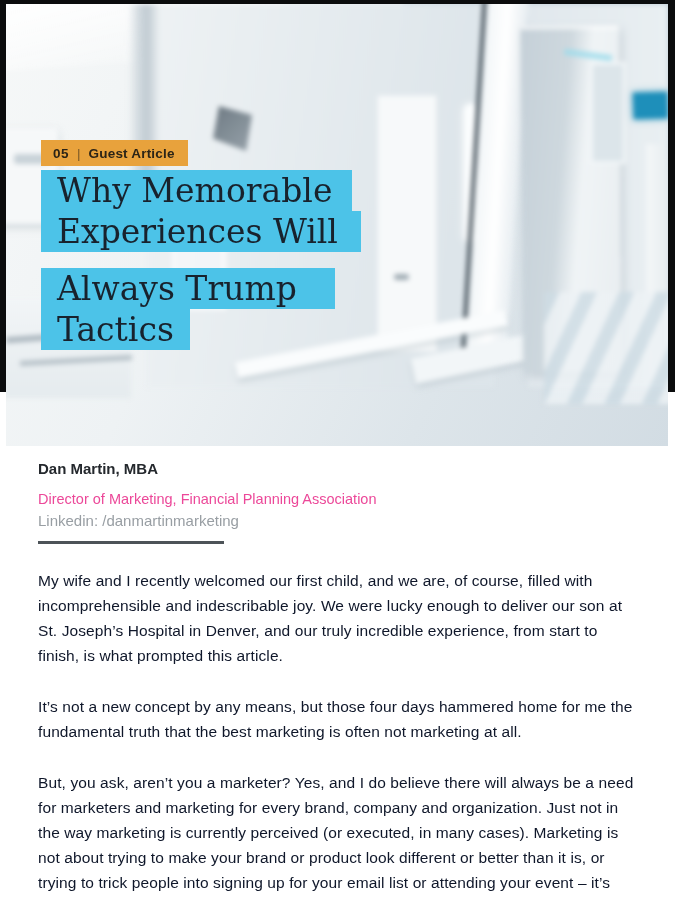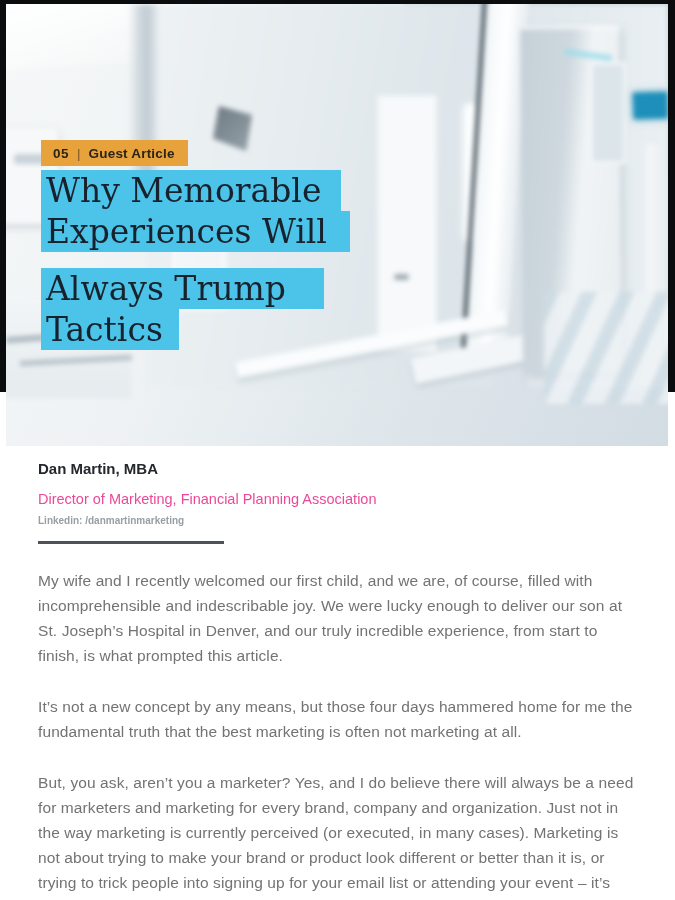--- a/index.html
+++ b/index.html
@@ -92,41 +92,41 @@
   }
   .badge .num { font-weight: 700; letter-spacing: .5px; }
   .badge .sep { margin: 0 8px; font-weight: 400; color: rgba(43,36,23,.6); }
   .badge .lbl { font-weight: 700; letter-spacing: .2px; }
 
   .title { position: absolute; left: 35px; top: 166px; }
   .title .tl {
     display: table;
     background: var(--highlight, #4cc3e8);
     height: 40px; line-height: 41px;
-    padding-left: 5px; white-space: nowrap;
+    padding-left: 16px; white-space: nowrap;
     font-family: "DejaVu Serif", serif;
     font-size: 33px; font-weight: 500;
     color: var(--title-text, #18222d);
   }
   .title .tl:nth-child(1) { padding-right: 20px; }
   .title .tl:nth-child(2) { padding-right: 23px; }
   .title .tl:nth-child(3) { padding-right: 38px; margin-top: 16px; }
   .title .tl:nth-child(4) { padding-right: 16px; }
   .title .tl:nth-child(5) { padding-right: 30px; }
 
   
   .content { padding: 43px 36px 0 38px; }
   .author-name  { font-size: 15px; font-weight: 700; color: #24282d; line-height: 19px; margin-top: 24px; }
   .author-role  { margin-top: 12px; font-size: 14.5px; color: #ec4899; line-height: 18px; }
-  .author-link  { margin-top: 4px; font-size: 10px; color: #989ea3; line-height: 17px; font-weight: bold; }
+  .author-link  { margin-top: 4px; font-size: 15px; color: #989ea3; line-height: 17px; }
   .divider { margin: 12px 0 24px; width: 186px; height: 3px; background: #4d5358; }
   .content p {
     margin: 0 0 26px;
     font-size: 15.5px; line-height: 25px;
-    color: #737373; letter-spacing: .1px;
+    color: #0f172a; letter-spacing: .1px;
     max-width: 604px;
   }
 </style>
 </head>
 <body>
 
 <div class="page">
 
   <div class="hero">
     <div class="photo">

